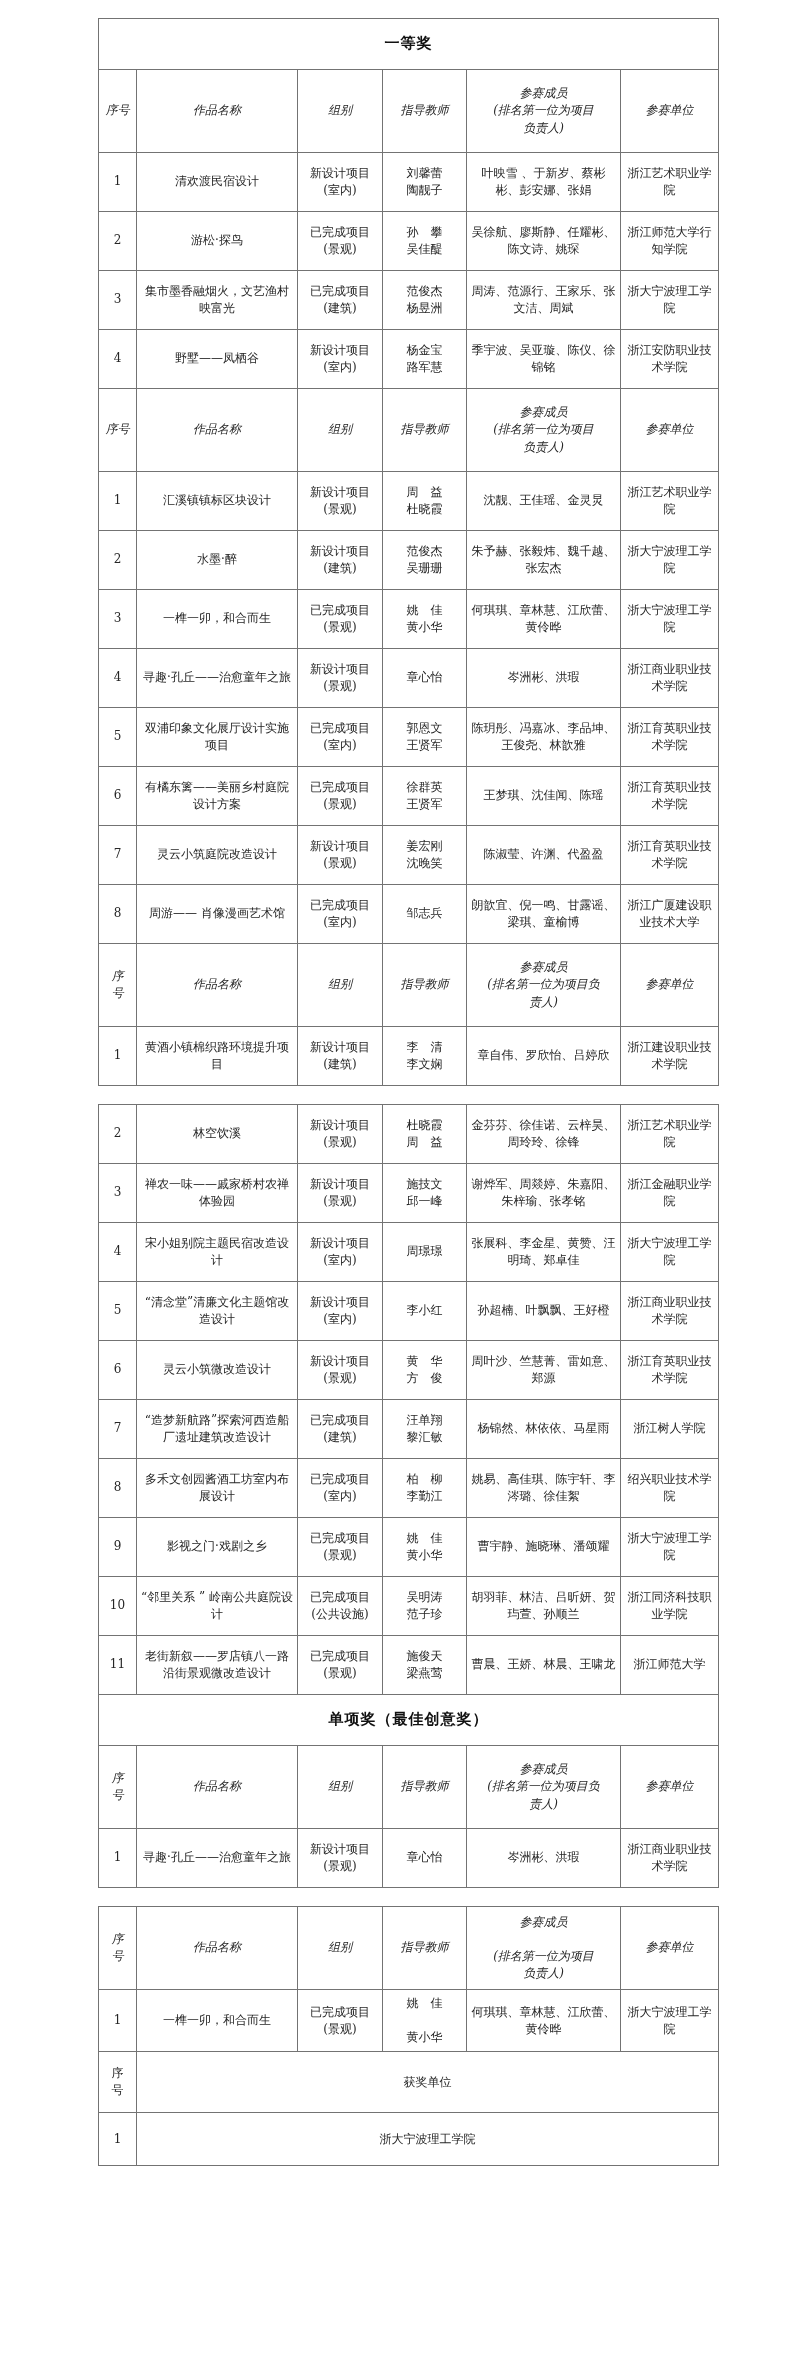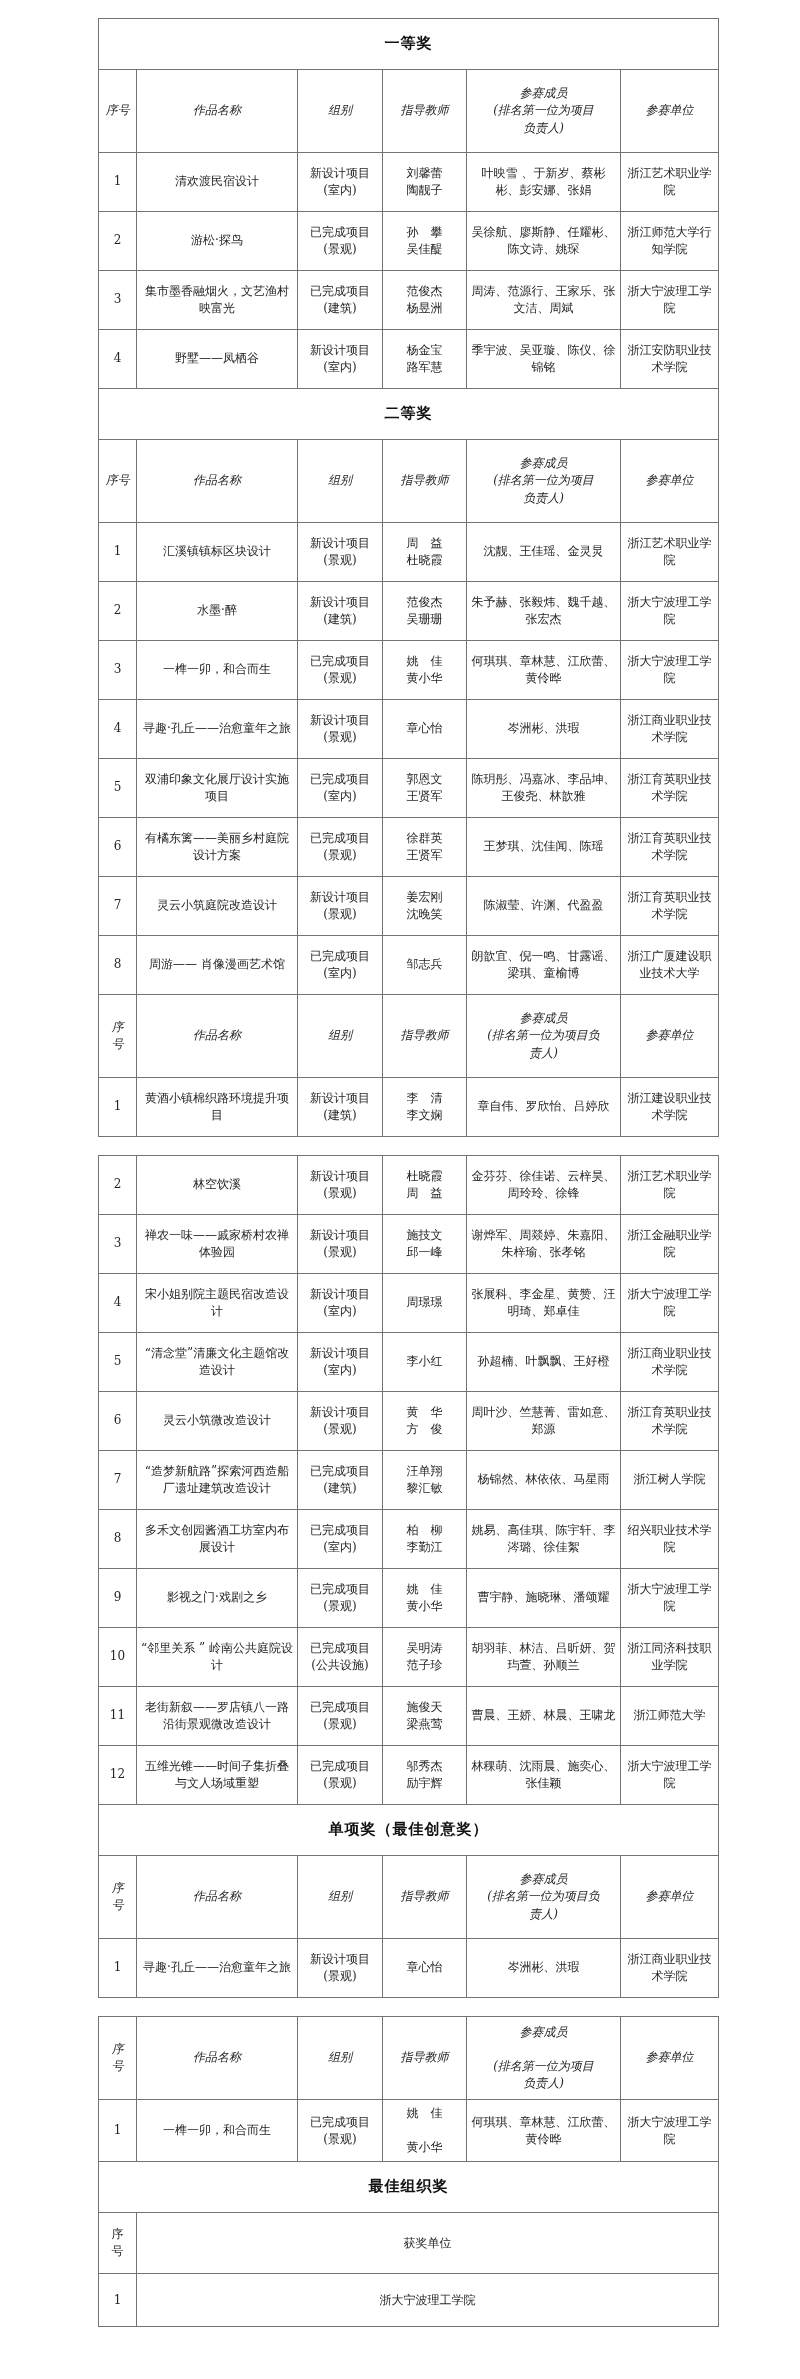--- a/index.html
+++ b/index.html
@@ -110,23 +110,20 @@
           <tr class="data-row">
             <td class="num">4</td>
             <td class="title">野墅——凤栖谷</td>
             <td class="pre">新设计项目
 (室内)</td>
             <td class="pre">杨金宝
 路军慧</td>
             <td>季宇波、吴亚璇、陈仪、徐锦铭</td>
             <td class="unitcell">浙江安防职业技术学院</td>
           </tr>
-          <tr>
-            <td class="band" colspan="6">二等奖</td>
-          </tr>
           <tr class="colhead">
             <td class="num">序号</td>
             <td>作品名称</td>
             <td>组别</td>
             <td>指导教师</td>
             <td>参赛成员
 (排名第一位为项目
 负责人)</td>
             <td>参赛单位</td>
           </tr>
@@ -331,30 +328,20 @@
           </tr>
           <tr class="data-row">
             <td class="num">11</td>
             <td class="title">老街新叙——罗店镇八一路沿街景观微改造设计</td>
             <td class="pre">已完成项目
 (景观)</td>
             <td class="pre">施俊天
 梁燕莺</td>
             <td>曹晨、王娇、林晨、王啸龙</td>
             <td class="unitcell">浙江师范大学</td>
-          </tr>
-          <tr class="data-row">
-            <td class="num">12</td>
-            <td class="title">五维光锥——时间子集折叠与文人场域重塑</td>
-            <td class="pre">已完成项目
-(景观)</td>
-            <td class="pre">邬秀杰
-励宇辉</td>
-            <td>林稞萌、沈雨晨、施奕心、张佳颖</td>
-            <td class="unitcell">浙大宁波理工学院</td>
           </tr>
           <tr>
             <td class="band" colspan="6">单项奖（最佳创意奖）</td>
           </tr>
           <tr class="colhead">
             <td class="num">序
 号</td>
             <td>作品名称</td>
             <td>组别</td>
             <td>指导教师</td>
@@ -400,23 +387,20 @@
             <td class="num">1</td>
             <td class="title">一榫一卯，和合而生</td>
             <td class="pre">已完成项目
 (景观)</td>
             <td class="pre">姚　佳
 
 黄小华</td>
             <td>何琪琪、章林慧、江欣蕾、黄伶晔</td>
             <td class="unitcell">浙大宁波理工学院</td>
           </tr>
-          <tr>
-            <td class="band" colspan="6">最佳组织奖</td>
-          </tr>
           <tr class="org-head">
             <td class="num">序
 号</td>
             <td colspan="5">获奖单位</td>
           </tr>
           <tr class="org-row">
             <td class="num">1</td>
             <td colspan="5">浙大宁波理工学院</td>
           </tr>
         </tbody>

